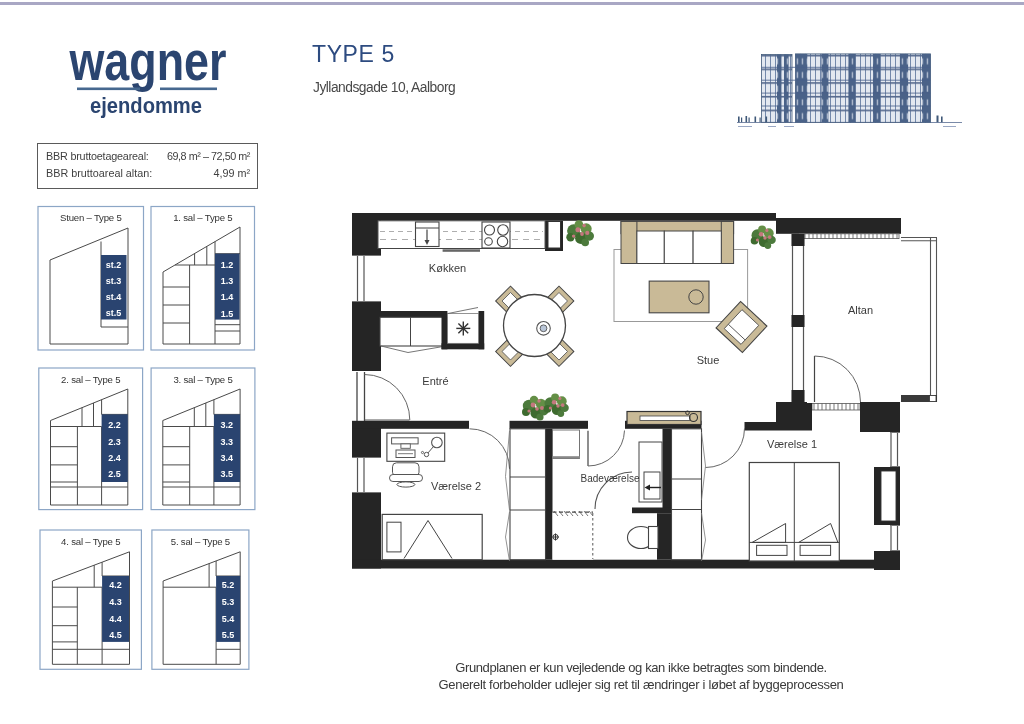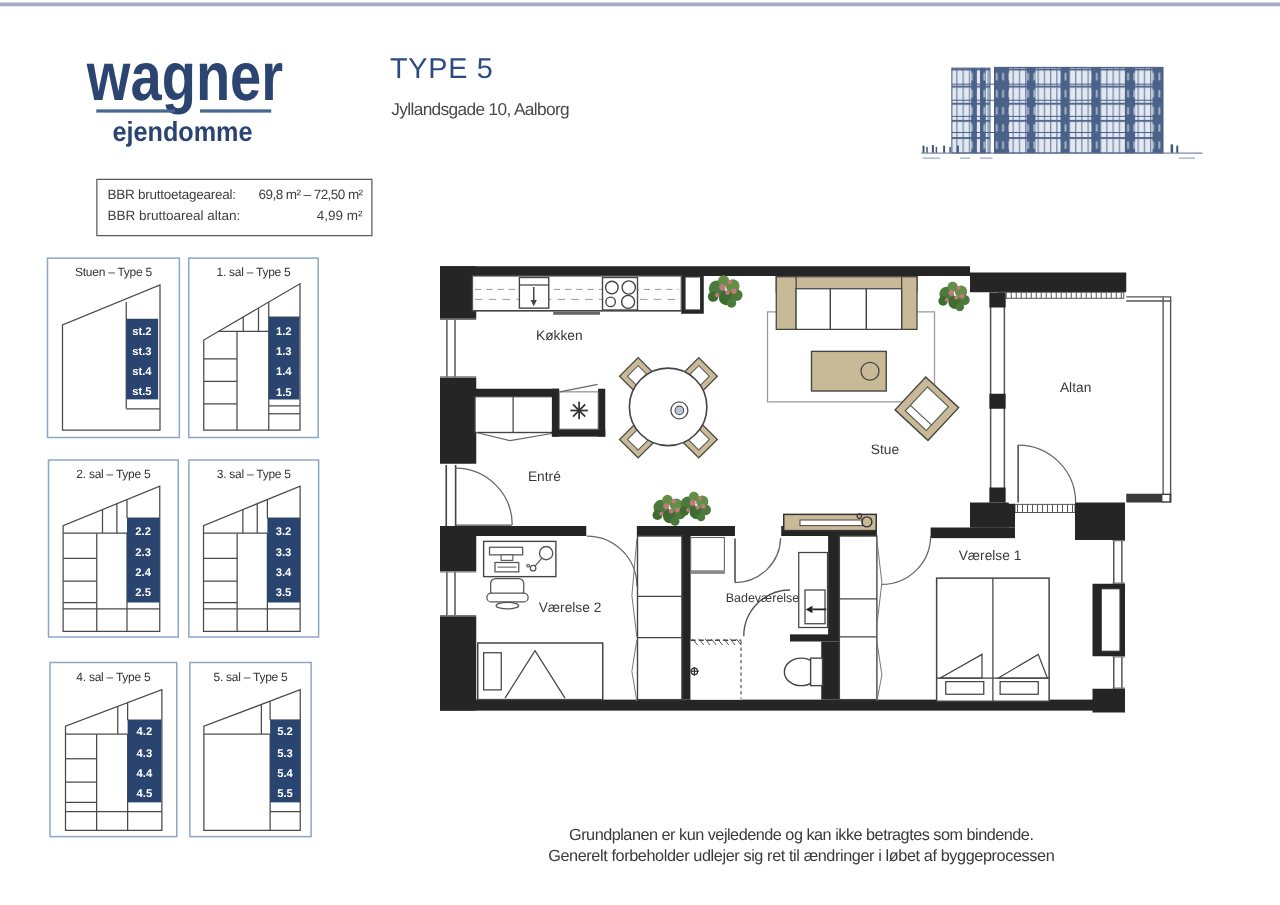--- a/index.html
+++ b/index.html
@@ -10,21 +10,21 @@
     <text x="148" y="80" text-anchor="middle" font-family="Liberation Sans, sans-serif" font-weight="bold" font-size="44" fill="#2b4570" textLength="157" lengthAdjust="spacingAndGlyphs" transform="translate(0,80) scale(1,1.25) translate(0,-80)">wagner</text>
     <rect x="77" y="87.5" width="63" height="2.6" fill="#46688f"></rect>
     <rect x="160" y="87.5" width="57" height="2.6" fill="#46688f"></rect>
     <text x="146" y="113" text-anchor="middle" font-family="Liberation Sans, sans-serif" font-weight="bold" font-size="22" fill="#2b4570" textLength="112" lengthAdjust="spacingAndGlyphs">ejendomme</text>
   </svg>
 
 <div class="abs" style="left:312px;top:41px;font-size:23px;font-weight:normal;color:#2d4b80;letter-spacing:0.6px;">TYPE 5</div>
 
 <div class="abs" style="left:313px;top:80px;font-size:13.8px;font-weight:normal;color:#494949;letter-spacing:-0.5px;">Jyllandsgade 10, Aalborg</div>
 
-<div class="abs" style="left:37px;top:143px;width:219px;height:44px;border:1px solid #5a5a5a;font-size:10.8px;color:#3f3f3f;margin-left:40px;">
+<div class="abs" style="left:37px;top:143px;width:219px;height:44px;border:1px solid #5a5a5a;font-size:10.8px;color:#3f3f3f;">
     <span class="abs" style="left:8px;top:6px;letter-spacing:-0.2px;">BBR bruttoetageareal:</span>
     <span class="abs" style="right:7px;top:6px;letter-spacing:-0.45px;padding-left:26px;">69,8 m² – 72,50 m²</span>
     <span class="abs" style="left:8px;top:23px;">BBR bruttoareal altan:</span>
     <span class="abs" style="right:7px;top:23px;">4,99 m²</span>
   </div>
 <svg class="abs" style="left:0;top:0" width="1024" height="724" viewBox="0 0 1024 724">
 
 <rect x="38.0" y="206.5" width="105.5" height="143.5" fill="white" stroke="#8ca6c6" stroke-width="1.2"></rect>
 
 <text x="90.8" y="221.0" font-family="Liberation Sans, sans-serif" font-size="9.6" fill="#333" text-anchor="middle" font-weight="normal" letter-spacing="-0.2">Stuen – Type 5</text>

